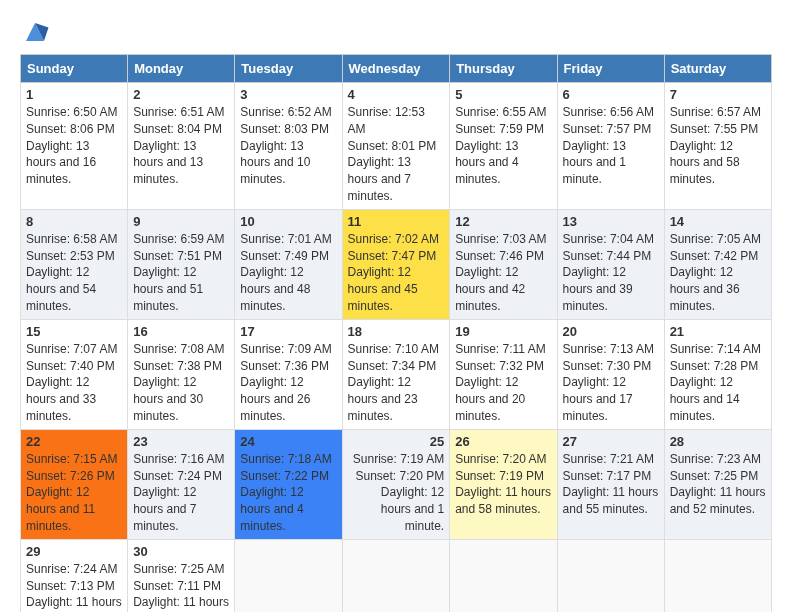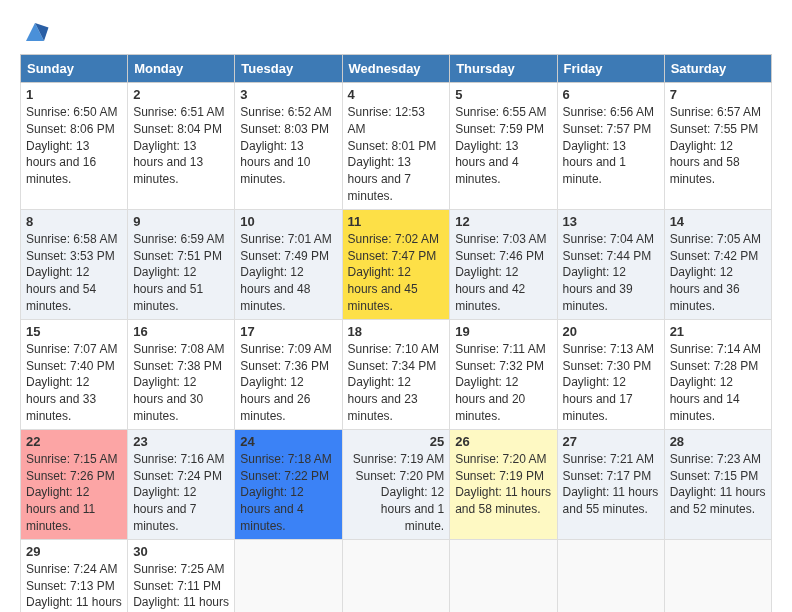--- a/index.html
+++ b/index.html
@@ -166,21 +166,21 @@
           <span>Sunset: 7:55 PM</span><br>
           <span>Daylight: 12 hours and 58 minutes.</span>
         </div>
       </td>
       </tr>
       <tr>
         <td style="background: rgb(238, 242, 247);">
         <span class="day-number">8</span>
         <div class="day-info">
           <span>Sunrise: 6:58 AM</span><br>
-          <span>Sunset: 3:53 PM</span><br>
+          <span>Sunset: 2:53 PM</span><br>
           <span>Daylight: 12 hours and 54 minutes.</span>
         </div>
       </td>
         <td style="background: rgb(238, 242, 247);">
         <span class="day-number">9</span>
         <div class="day-info">
           <span>Sunrise: 6:59 AM</span><br>
           <span>Sunset: 7:51 PM</span><br>
           <span>Daylight: 12 hours and 51 minutes.</span>
         </div>
@@ -278,21 +278,21 @@
         <td>
         <span class="day-number">21</span>
         <div class="day-info">
           <span>Sunrise: 7:14 AM</span><br>
           <span>Sunset: 7:28 PM</span><br>
           <span>Daylight: 12 hours and 14 minutes.</span>
         </div>
       </td>
       </tr>
       <tr>
-        <td style="background: #fca5a5;">
+        <td style="background: #f97316;">
         <span class="day-number">22</span>
         <div class="day-info">
           <span>Sunrise: 7:15 AM</span><br>
           <span>Sunset: 7:26 PM</span><br>
           <span>Daylight: 12 hours and 11 minutes.</span>
         </div>
       </td>
         <td style="background: rgb(238, 242, 247);">
         <span class="day-number">23</span>
         <div class="day-info">
@@ -330,21 +330,21 @@
         <div class="day-info">
           <span>Sunrise: 7:21 AM</span><br>
           <span>Sunset: 7:17 PM</span><br>
           <span>Daylight: 11 hours and 55 minutes.</span>
         </div>
       </td>
         <td style="background: rgb(238, 242, 247);">
         <span class="day-number">28</span>
         <div class="day-info">
           <span>Sunrise: 7:23 AM</span><br>
-          <span>Sunset: 7:15 PM</span><br>
+          <span>Sunset: 7:25 PM</span><br>
           <span>Daylight: 11 hours and 52 minutes.</span>
         </div>
       </td>
       </tr>
       <tr>
         <td>
         <span class="day-number">29</span>
         <div class="day-info">
           <span>Sunrise: 7:24 AM</span><br>
           <span>Sunset: 7:13 PM</span><br>

